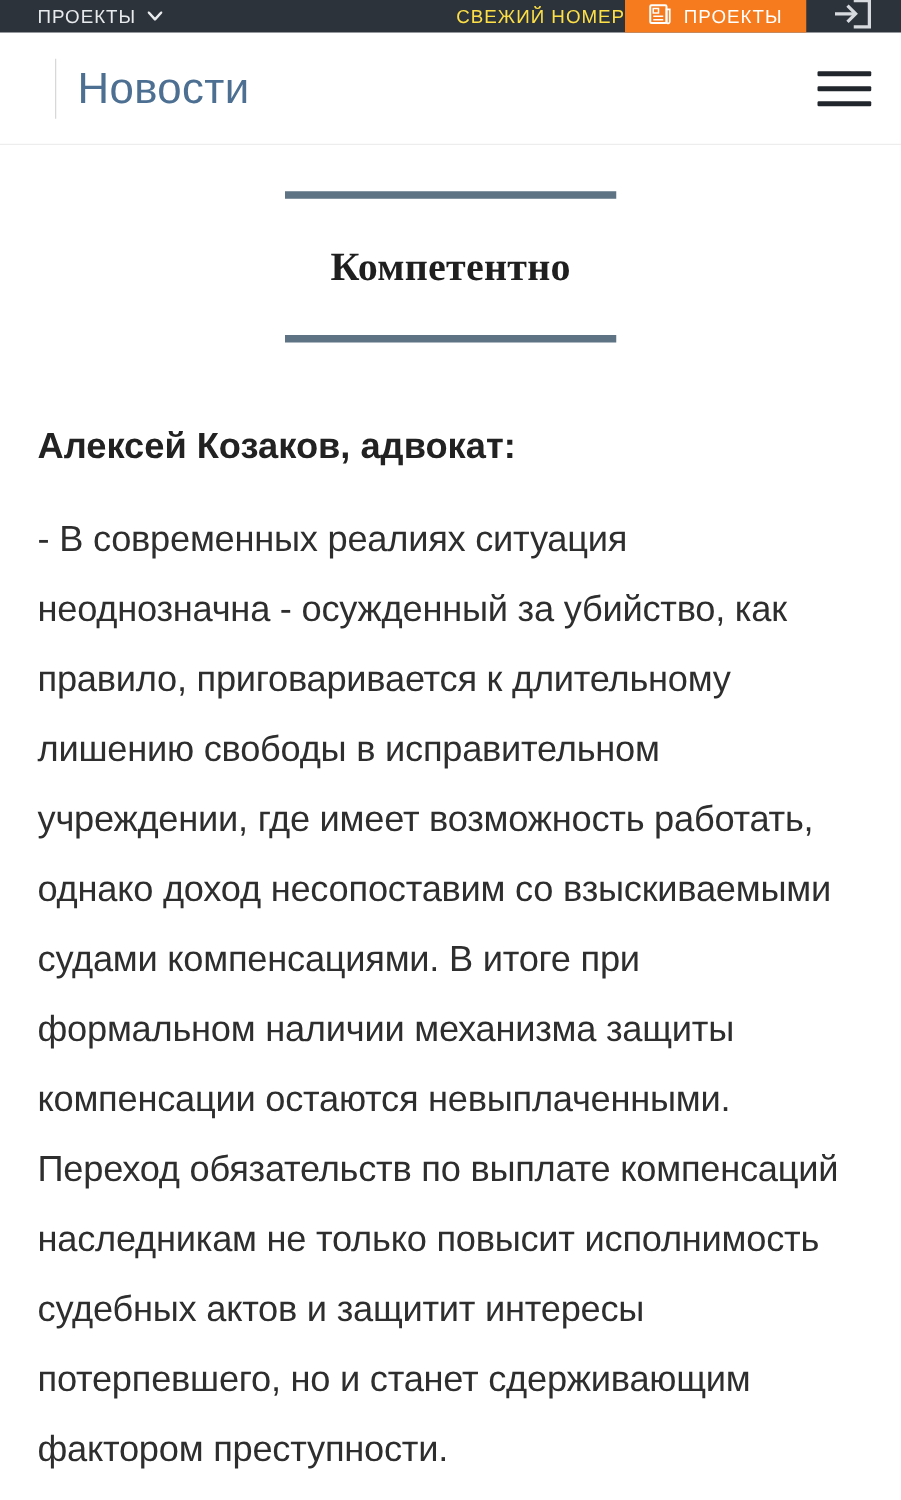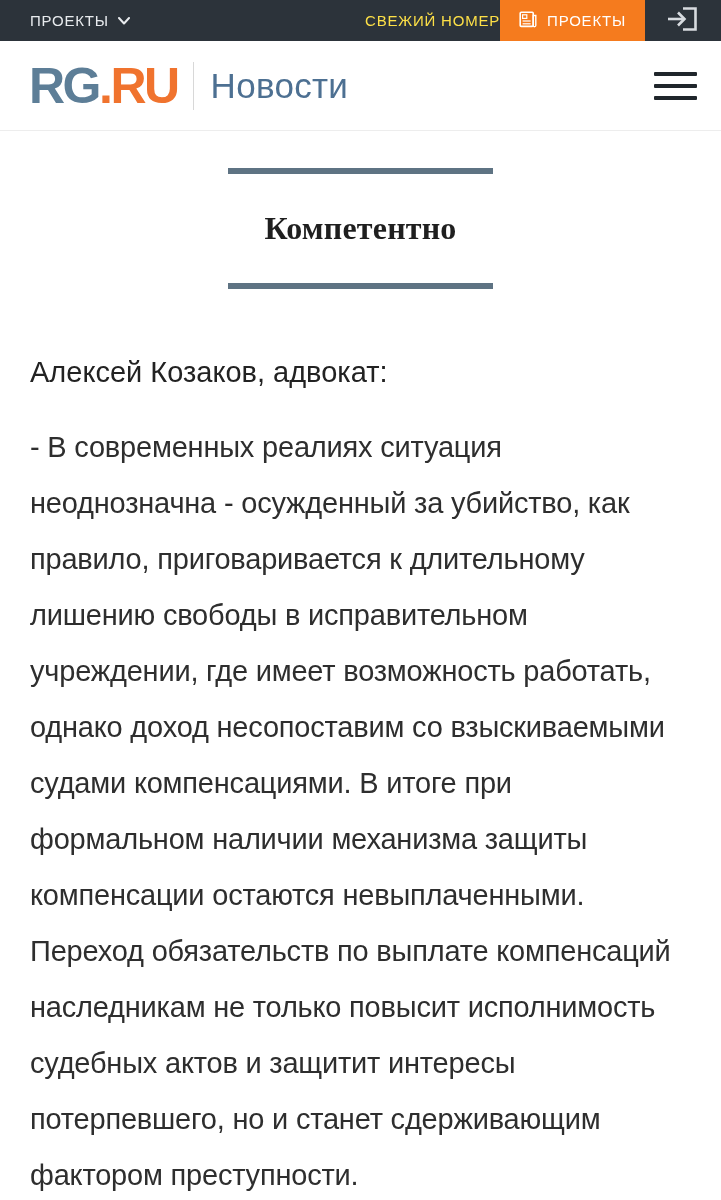--- a/index.html
+++ b/index.html
@@ -5,21 +5,21 @@
   * { margin: 0; padding: 0; box-sizing: border-box; }
   html, body { background: #ffffff; }
   body {
     width: 721px; height: 1200px; overflow: hidden;
     font-family: "Liberation Sans", sans-serif;
     position: relative;
   }
 
   
   .topbar {
-    height: 41px; background: #2c333a;
+    height: 26px; background: #2c333a;
     display: flex; align-items: stretch;
     color: #e8ebee; font-size: 15px; letter-spacing: 0.8px;
   }
   .projects {
     display: flex; align-items: center; gap: 9px;
     padding-left: 30px; cursor: pointer;
   }
   .chevron-down { width: 12px; height: 8px; display: inline-block; }
   .chevron-down svg { display: block; }
   .topbar .spacer { flex: 1; }
@@ -67,21 +67,21 @@
   .content { padding: 0 30px; }
   .rubric { margin-top: 37px; font-family: Liberation Serif, serif; }
   .rubric .rule {
     width: 265px; height: 6px; background: #5e7383; margin: 0 auto;
   }
   .rubric h2 {
     text-align: center; font-size: 32px; font-weight: 700; color: #1f1f1f;
     margin: 36px 0; letter-spacing: 0.2px;
   }
   .author-line {
-    margin-top: 64px; font-size: 29px; font-weight: 400; color: #222222;
+    margin-top: 64px; font-size: 29px; font-weight: 700; color: #222222;
     line-height: 1.35;
   }
   .article-paragraph {
     margin-top: 27px; font-size: 29px; font-weight: 400; color: #2e2e2e;
     line-height: 56px; letter-spacing: -0.2px;
   }
 </style>
 </head>
 <body>
 
@@ -119,24 +119,20 @@
       <svg width="34" height="26" viewBox="0 0 34 26" fill="none">
         <path d="M17 2.5 h12.5 v21 h-12.5" stroke="#d7dbdf" stroke-width="2.6"></path>
         <line x1="2" y1="13" x2="18" y2="13" stroke="#d7dbdf" stroke-width="2.6"></line>
         <polyline points="12,6.5 18.5,13 12,19.5" stroke="#d7dbdf" stroke-width="2.6" fill="none"></polyline>
       </svg>
     </span>
   </div>
 </nav>
 
 <header class="site-header">
-  <a class="logo">
-    <span class="rg">RG</span>
-      <span class="ru">.RU</span>
-  </a>
   <div class="logo-divider"></div>
   <a class="section-title">Новости</a>
   <div class="burger">
     <span></span>
     <span></span>
     <span></span>
   </div>
 </header>
 
 <main class="content">

